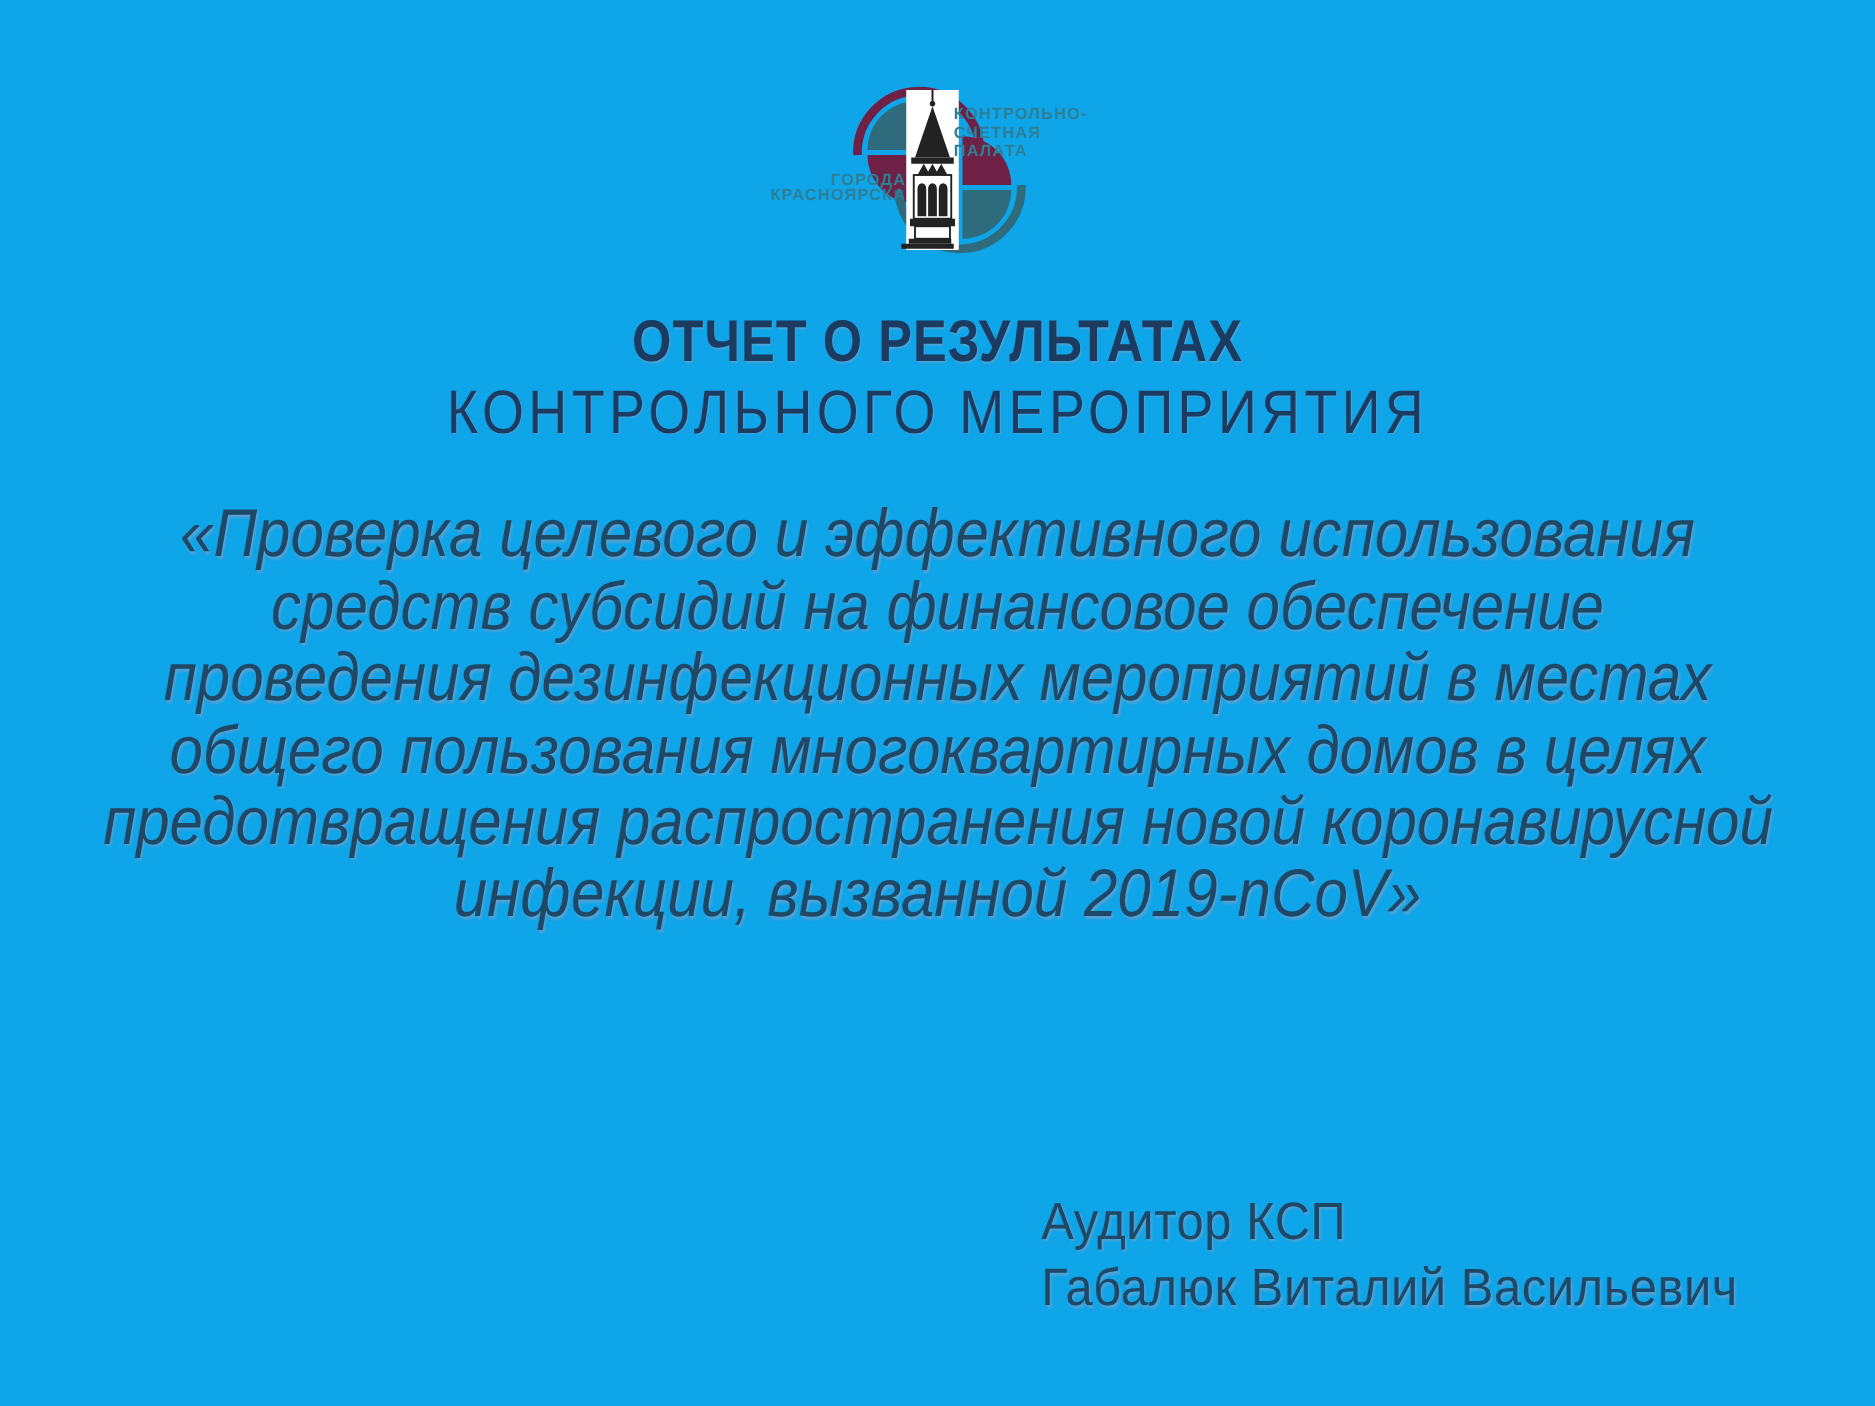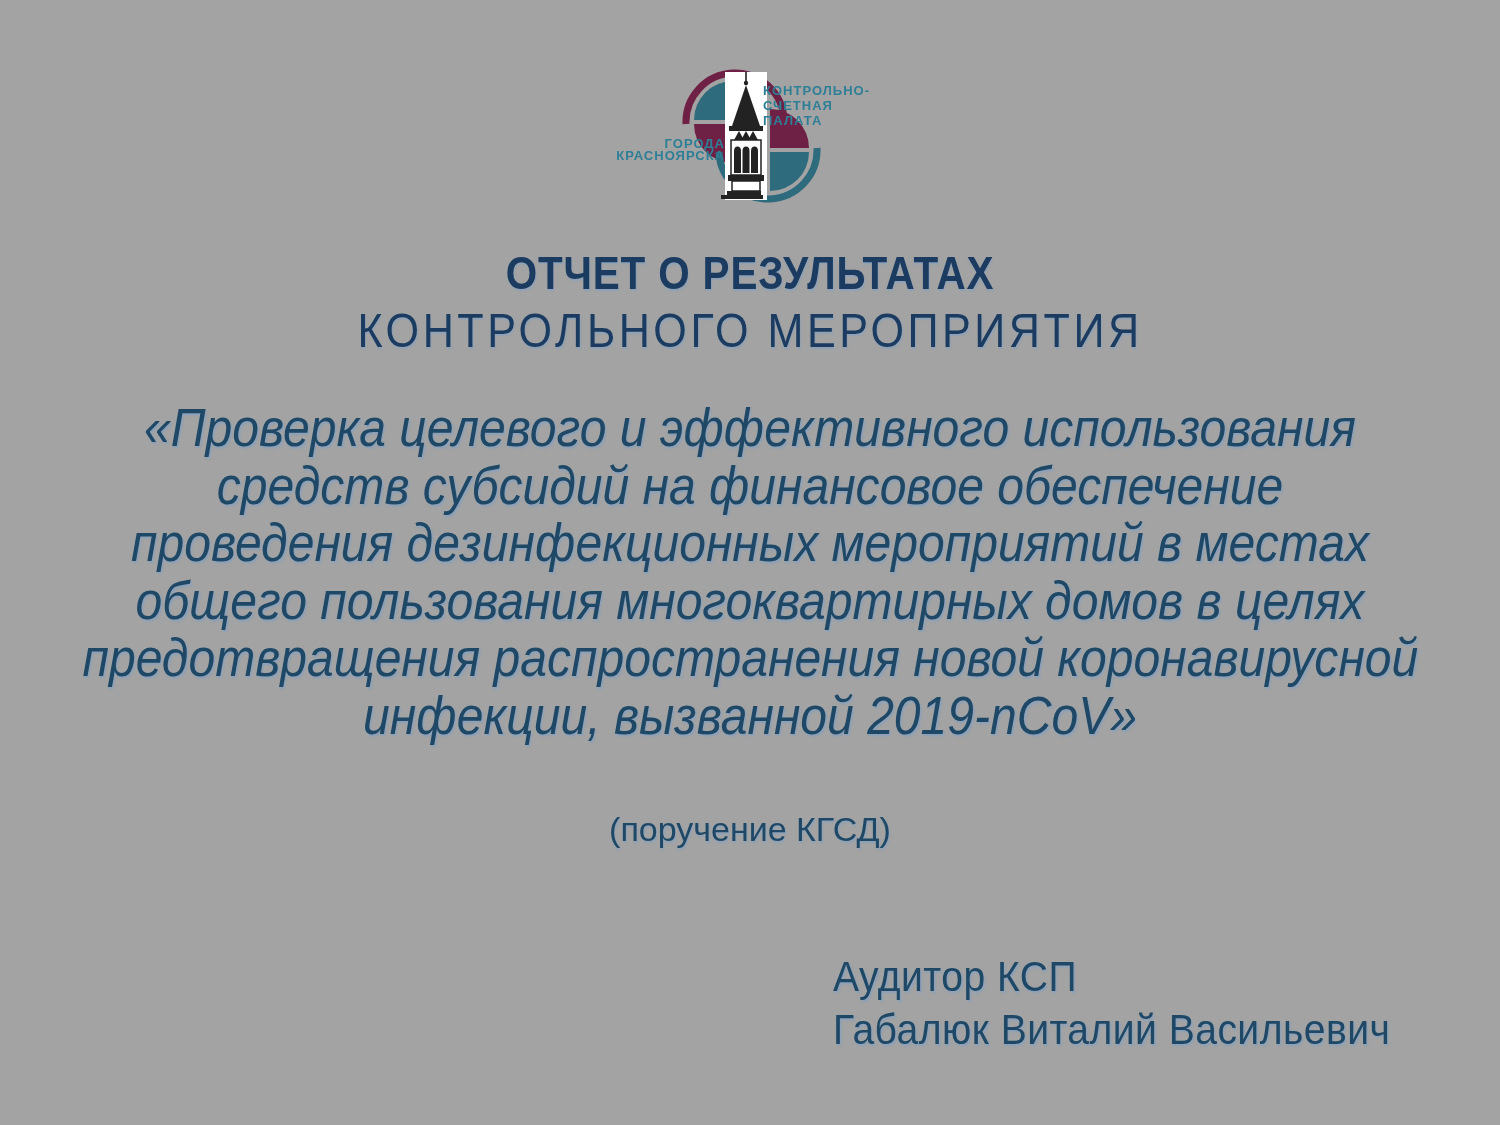--- a/index.html
+++ b/index.html
@@ -1,20 +1,20 @@
 <!DOCTYPE html>
 <html><head>
 <meta charset="utf-8">
 <style>
   html,body{margin:0;padding:0;}
   body{font-family:"Liberation Sans", sans-serif;}
   .slide{
     position:relative;
     width:1500px;height:1125px;
-    background:#a3a3a3;
+    background:#0ea5e9;
     overflow:hidden;
   }
   
   .logo{position:absolute;left:615px;top:46px;width:280px;height:170px;}
   
   .title-line{
     position:absolute;left:0;width:1500px;
     text-align:center;white-space:nowrap;
     color:#1b3c60;
     text-shadow:1px 1.5px 1.5px rgba(125,160,200,.55);
@@ -115,20 +115,19 @@
 
   <div class="subject">
     <div class="line">«Проверка целевого и эффективного использования</div>
     <div class="line">средств субсидий на финансовое обеспечение</div>
     <div class="line">проведения дезинфекционных мероприятий в местах</div>
     <div class="line">общего пользования многоквартирных домов в целях</div>
     <div class="line">предотвращения распространения новой коронавирусной</div>
     <div class="line">инфекции, вызванной 2019-nCoV»</div>
   </div>
 
-  <div class="note">(поручение КГСД)</div>
 
   <div class="signature">
     <div class="sig-line">Аудитор КСП</div>
     <div class="sig-line">Габалюк Виталий Васильевич</div>
   </div>
 
 </div>
 
 </body></html>

